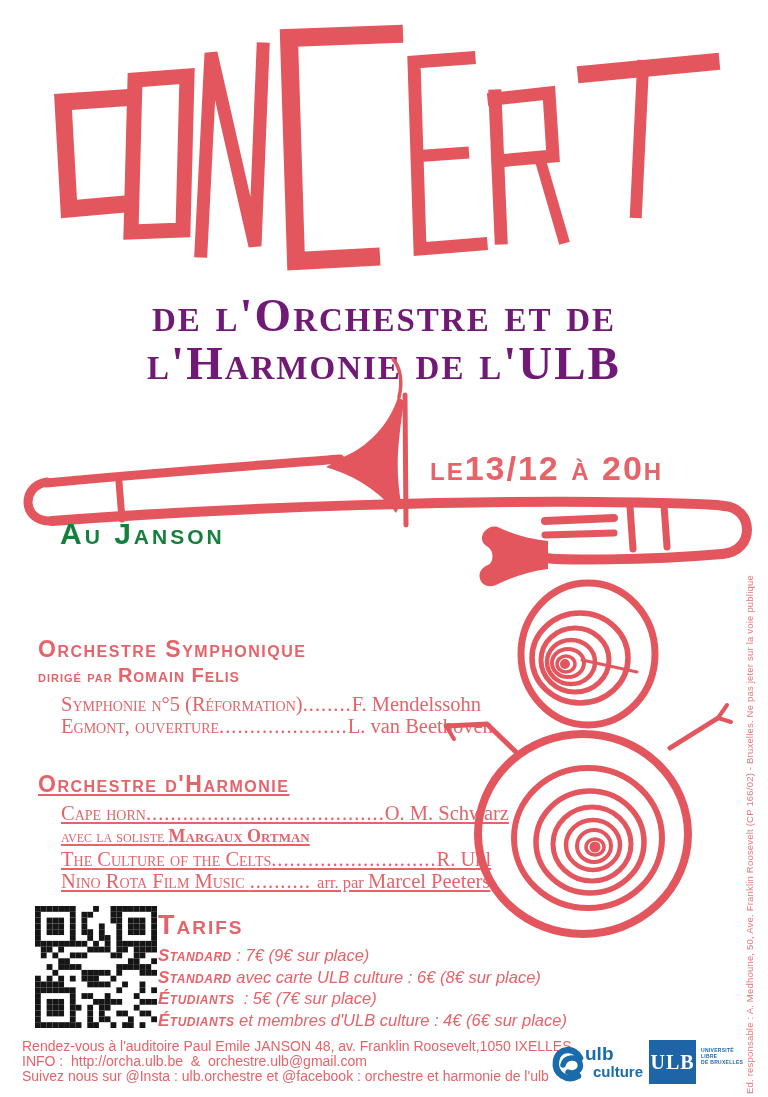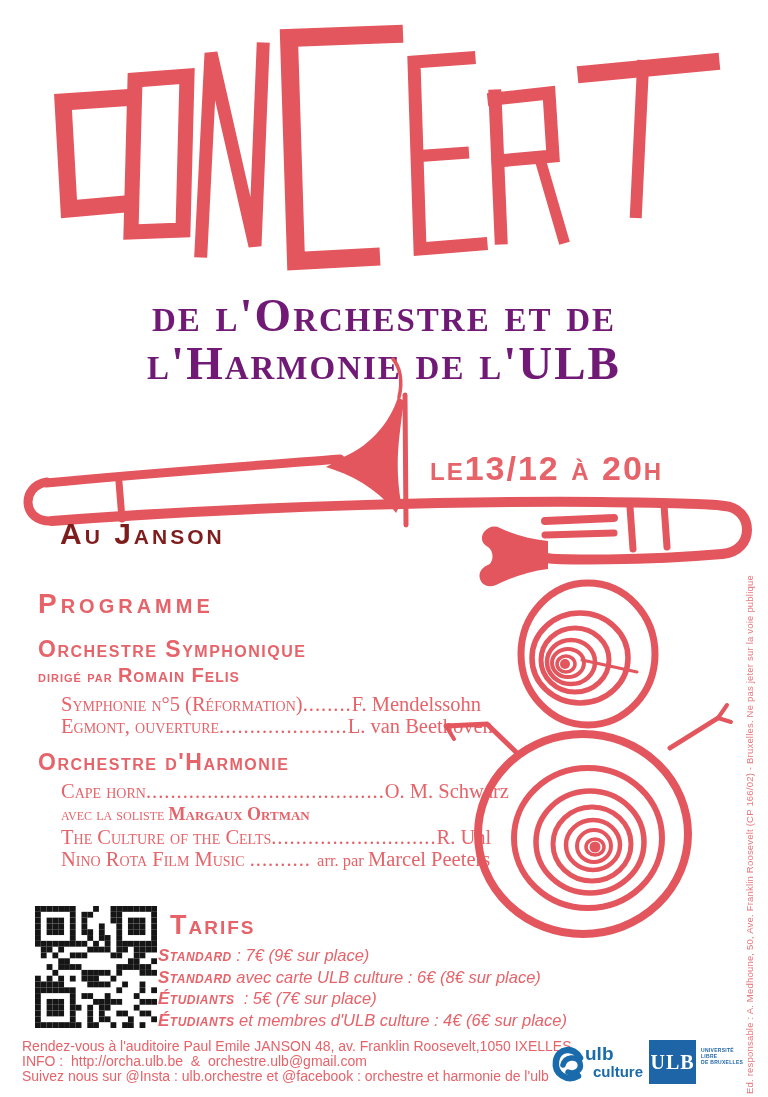--- a/index.html
+++ b/index.html
@@ -27,21 +27,21 @@
 
   
   .date-line {
     position:absolute; left:430px; top:449px;
     font-weight:bold; font-variant:small-caps;
     font-size:34px; letter-spacing:2px; color:#e6636a; white-space:nowrap;
   }
   .venue-line {
     position:absolute; left:60px; top:517px;
     font-weight:bold; font-variant:small-caps;
-    font-size:30px; letter-spacing:3px; color:#7f1d1d; white-space:nowrap;
+    font-size:30px; letter-spacing:3px; color:#15803d; white-space:nowrap;
   }
 
   
   .prog-heading {
     position:absolute; left:38px; top:588px;
     font-weight:bold; font-variant:small-caps;
     font-size:28px; letter-spacing:4px; color:#e6636a;
   }
   .section { position:absolute; left:38px; width:445px; color:#e6636a; }
   .section h2 {
@@ -55,21 +55,21 @@
   .piece-line { white-space:nowrap; }
   .piece-line .pc { font-variant:small-caps; }
   .piece-line .dots { letter-spacing:1px; }
   .piece-line .arr { font-size:16.5px; }
   .soloist { white-space:nowrap; font-family:"Liberation Serif", serif; }
   .soloist .pref { font-variant:small-caps; font-size:16.5px; }
   .soloist .name { font-variant:small-caps; font-weight:bold; font-size:18px; }
 
   
   .tarifs { position:absolute; left:158px; top:910px; color:#e6636a; }
-  .tarifs h2 { margin:0 0 4px 12px; font-weight:bold; font-variant:small-caps; font-size:27px; letter-spacing:2px; }
+  .tarifs h2 { margin:0 0 4px 0; font-weight:bold; font-variant:small-caps; font-size:27px; letter-spacing:2px; }
   .tarif-line { font-size:16.5px; line-height:21.5px; white-space:nowrap;font-style:italic; }
   .tarif-line .lbl { font-weight:bold; font-variant:small-caps; font-size:17px; letter-spacing:0.5px; }
 
   
   .footer { position:absolute; left:22px; top:1039px; font-size:14px; line-height:14.8px; color:#e6636a; }
 
   
   .side-note {
     position:absolute; left:744px; top:1094px;
     transform:rotate(-90deg); transform-origin:0 0;
@@ -129,38 +129,37 @@
     <path d="M630,152 L633,194" stroke-width="7"></path>
     <path d="M664,150 L667,192" stroke-width="7"></path>
     <path d="M545,166 L614,163" stroke-width="8"></path>
     <path d="M545,180 L614,178" stroke-width="7"></path>
     <path d="M548,186 L548,214 C530,216 512,222 496,230 C488,233 482,230 480,224 C478,218 482,212 488,210 C494,207 494,196 488,192 C482,189 480,183 484,177 C488,172 494,170 500,173 C514,180 530,184 548,186 Z" fill="#e3565e" stroke="none"></path>
   </svg>
 
   <div class="date-line">le13/12 à 20h</div>
   <div class="venue-line">Au Janson</div>
 
-  <div class="prog-heading">Programme</div>
 
   <div class="section" style="top:637px;">
     <h2>Orchestre Symphonique</h2>
     <div class="director">
       <span class="pref">dirigé par </span><span class="name">Romain Felis</span>
     </div>
     <div class="pieces">
       <div class="piece-line">
         <span class="pc">Symphonie n°5 (Réformation)</span><span class="dots">........</span><span class="comp">F. Mendelssohn</span>
       </div>
       <div class="piece-line">
         <span class="pc">Egmont, ouverture</span><span class="dots">.....................</span><span class="comp">L. van Beethoven</span>
       </div>
     </div>
   </div>
 
-  <div class="section" style="top:750px;">
+  <div class="section" style="top:772px;text-decoration:underline;">
     <h2>Orchestre d'Harmonie</h2>
     <div class="pieces">
       <div class="piece-line">
         <span class="pc">Cape horn</span><span class="dots">.......................................</span><span class="comp">O. M. Schwarz</span>
       </div>
       <div class="soloist">
         <span class="pref">avec la soliste </span><span class="name">Margaux Ortman</span>
       </div>
       <div class="piece-line">
         <span class="pc">The Culture of the Celts</span><span class="dots">...........................</span><span class="comp">R. Uhl</span>

